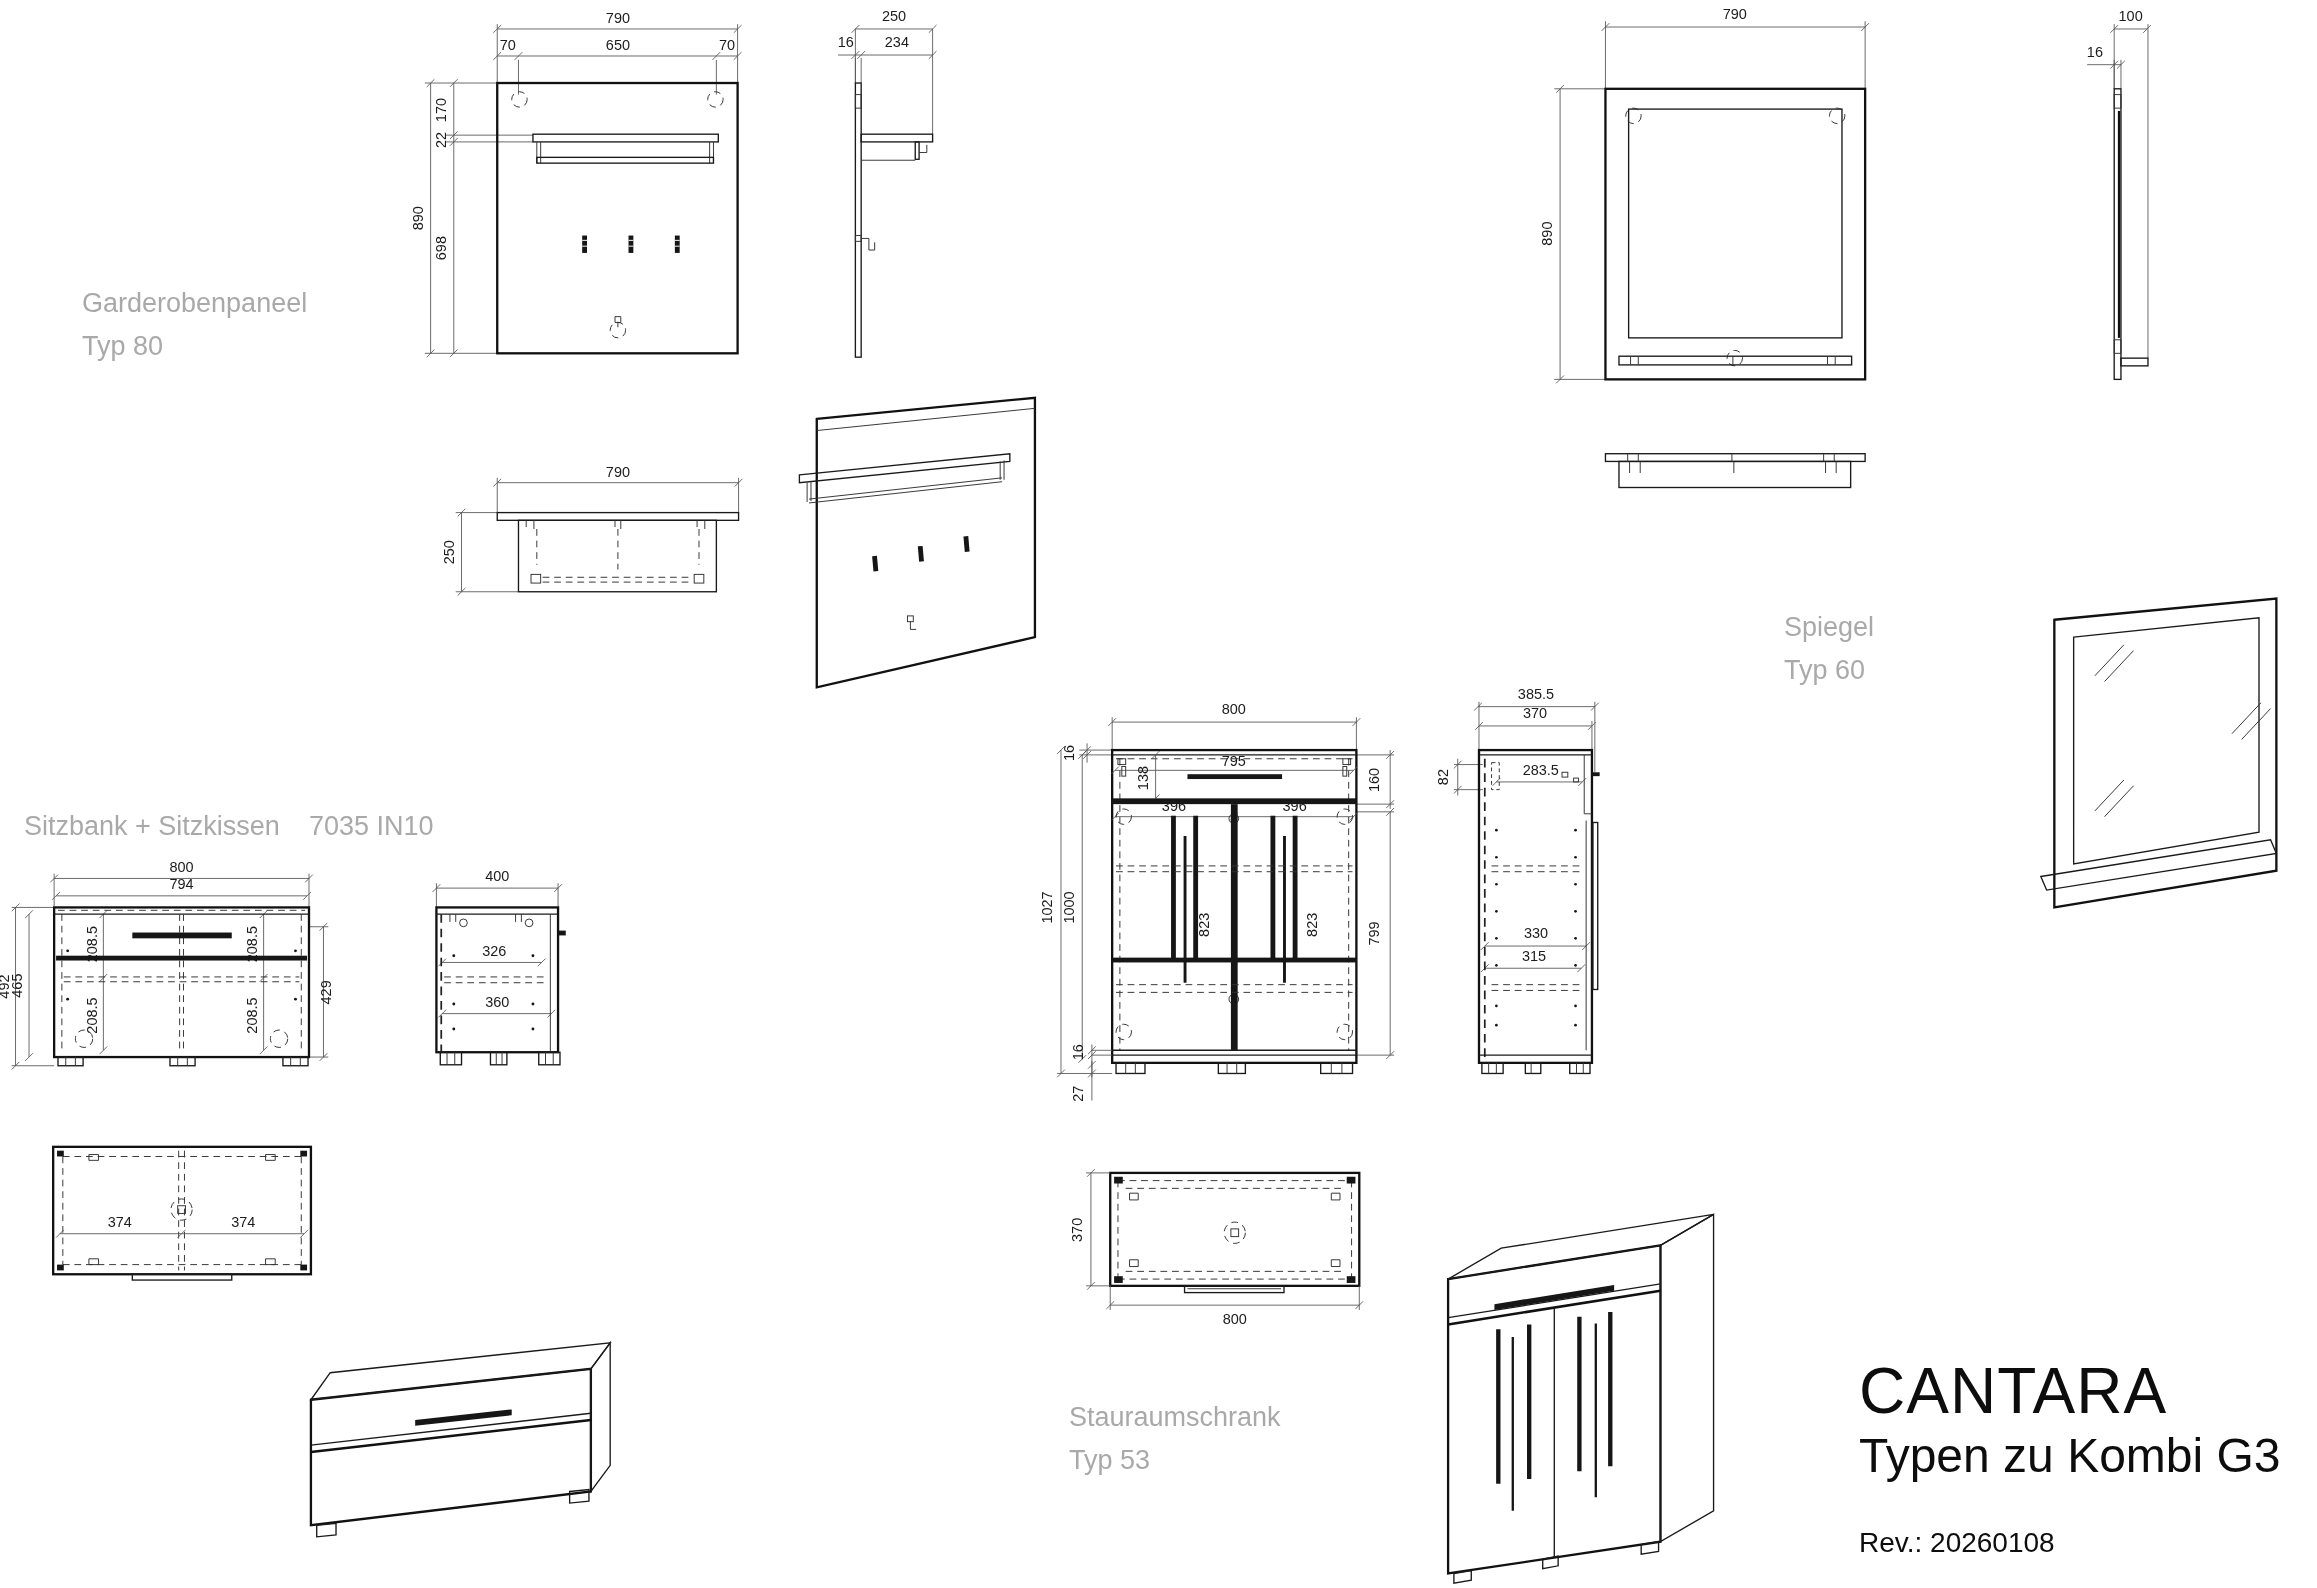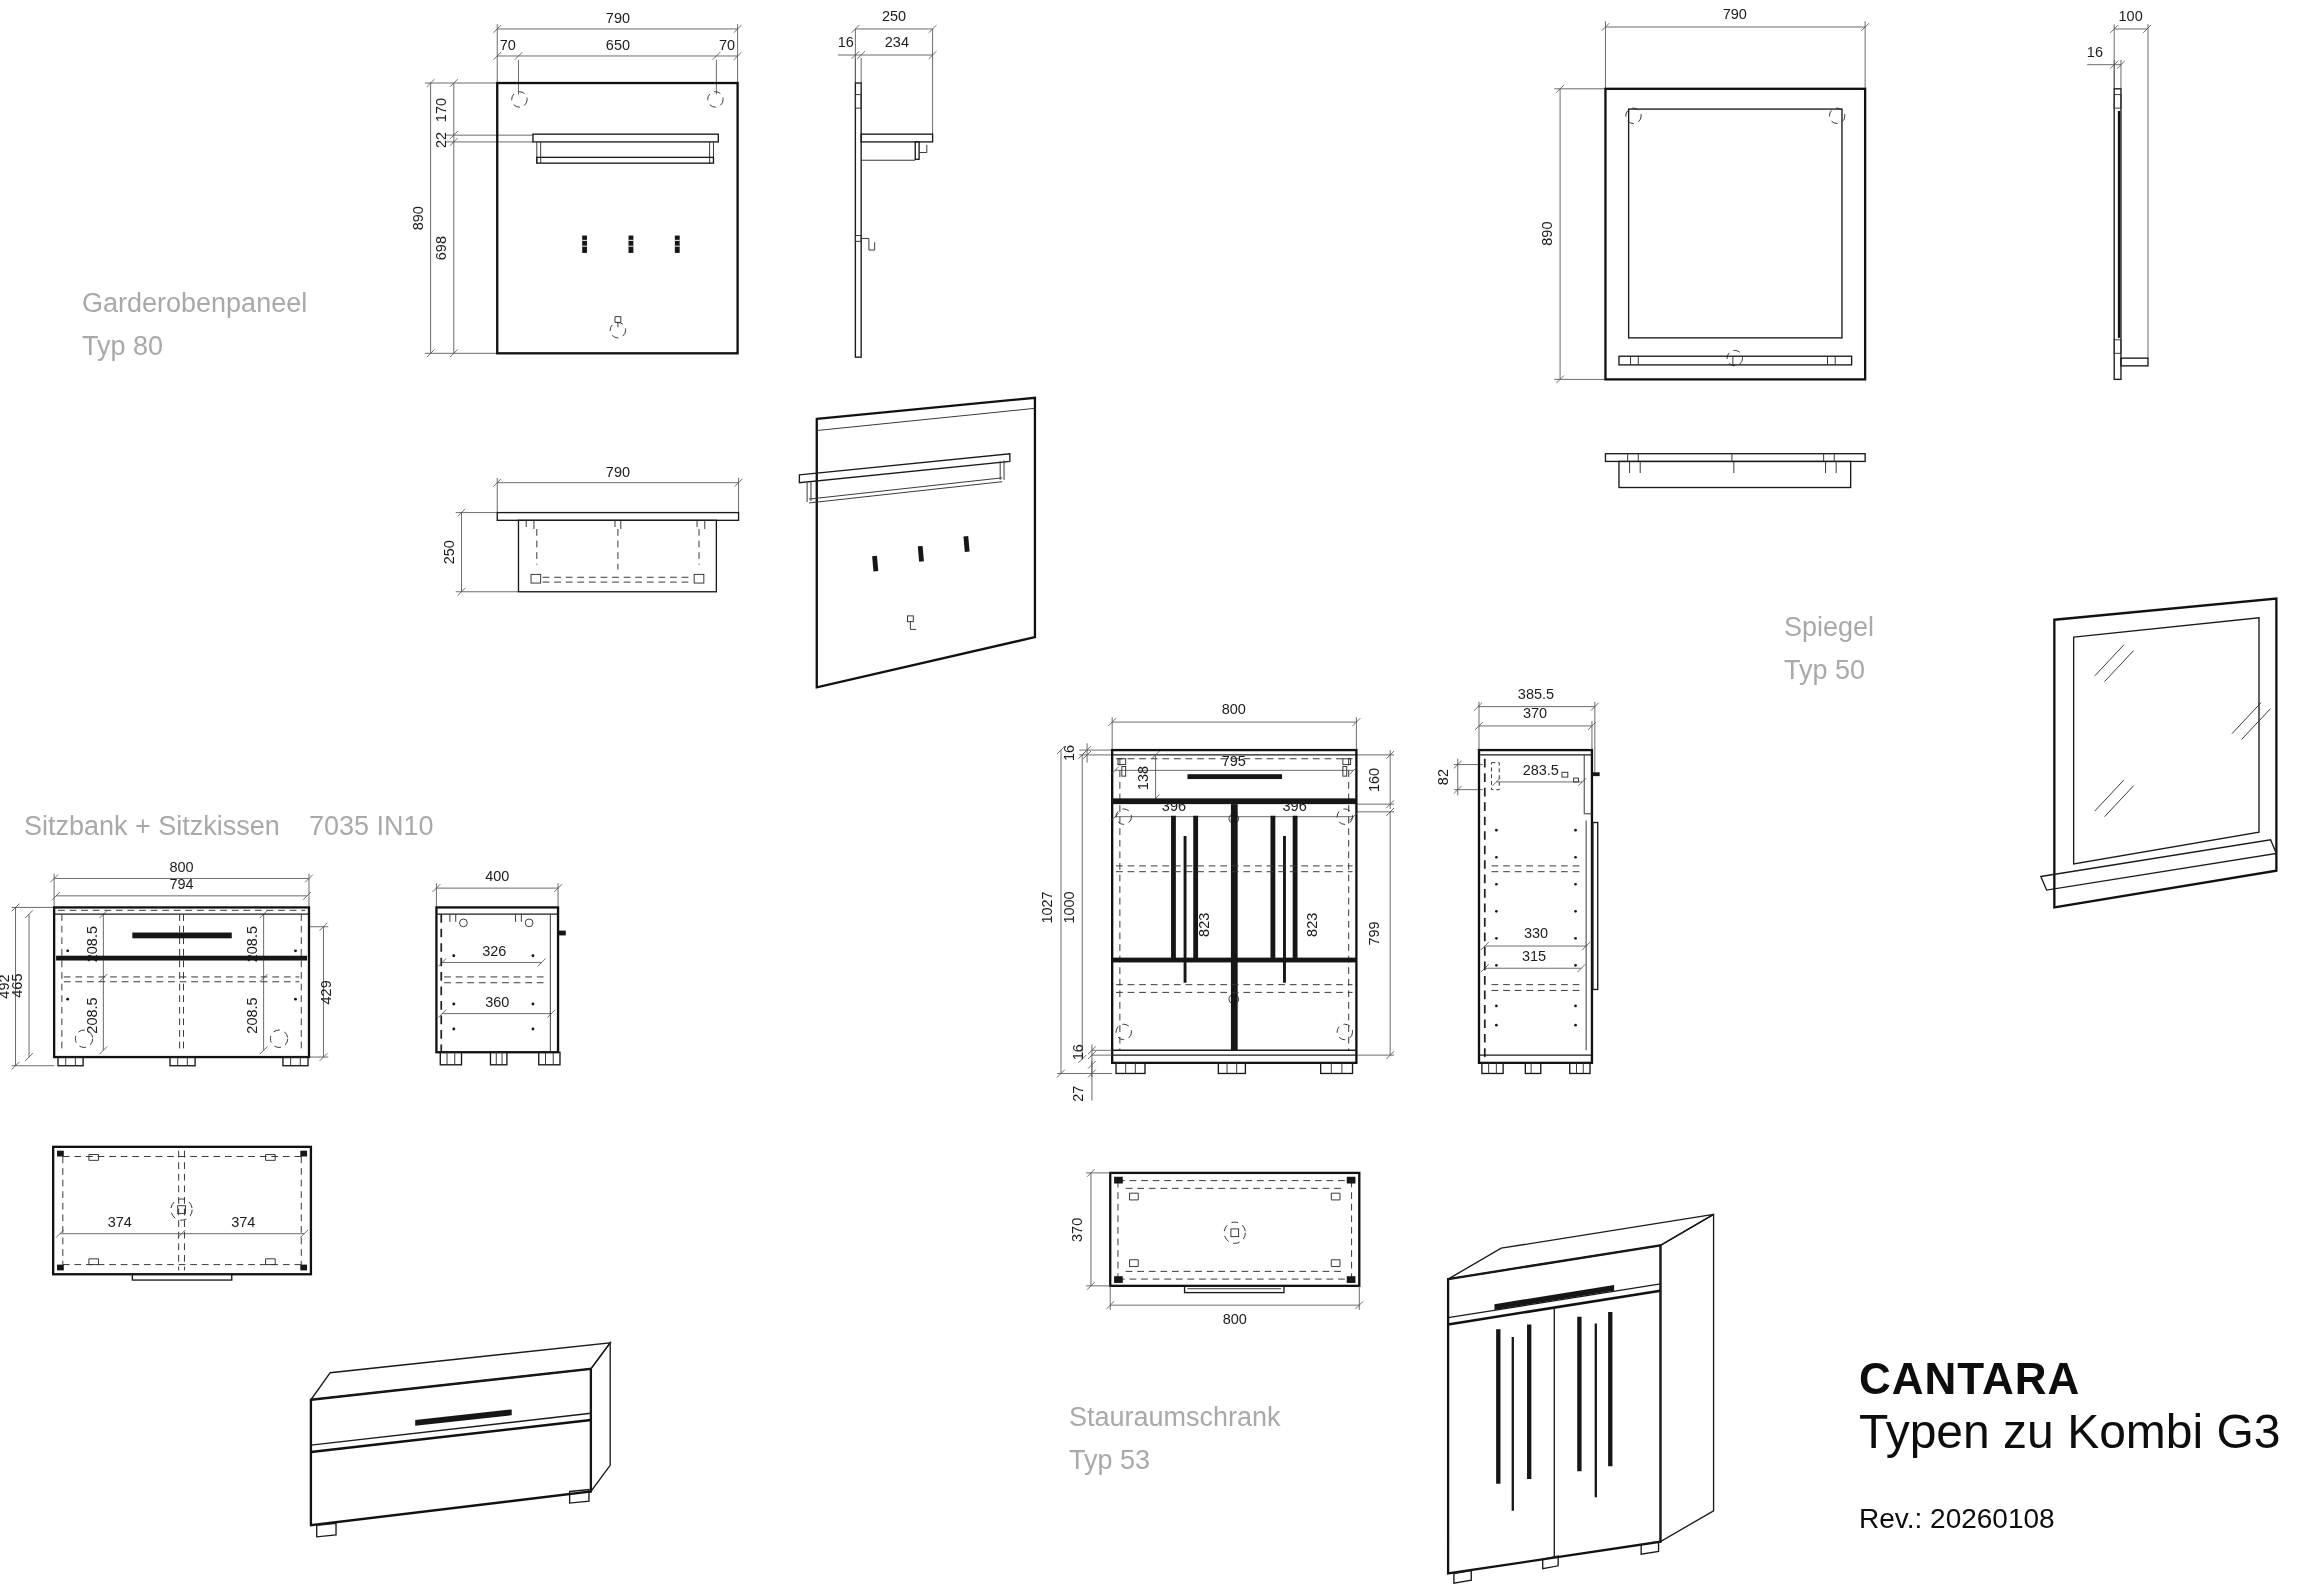--- a/index.html
+++ b/index.html
@@ -12,21 +12,21 @@
   .thin{stroke:#333;stroke-width:1;fill:none}
   .dash{stroke:#333;stroke-width:1;fill:none;stroke-dasharray:7 5}
   .dashs{stroke:#333;stroke-width:1;fill:none;stroke-dasharray:4 3}
   .dashb{stroke:#222;stroke-width:1.8;fill:none;stroke-dasharray:9 6}
   .dim{stroke:#555;stroke-width:0.9;fill:none}
   .fillk{fill:#161616;stroke:none}
   .dt{text-anchor:middle}
   .part-label{position:absolute;color:#a9a9a9;font-size:27px;line-height:43px;white-space:nowrap}
   .code{margin-left:29px}
   .title-block{position:absolute;left:1859px;top:1354px;color:#0d0d0d}
-  .title{font-size:44px;font-weight:bold;letter-spacing:1px}
+  .title{font-size:64px;font-weight:normal;letter-spacing:1px}
   .subtitle{font-size:48px;margin-top:0}
   .rev{font-size:28px;margin-top:44px}
 </style>
 </head>
 <body>
 
 <div class="sheet">
 
 <svg width="2317" height="1588" viewBox="0 0 2400 1645">
 
@@ -380,21 +380,21 @@
   </div>
 
   <div class="part-label" style="left:24px;top:805px">
     <div>
       <span>Sitzbank  + Sitzkissen</span><span class="code">7035 IN10</span>
     </div>
   </div>
 
   <div class="part-label" style="left:1784px;top:606px">
     <div>Spiegel</div>
-    <div>Typ 50</div>
+    <div>Typ 60</div>
   </div>
 
   <div class="part-label" style="left:1069px;top:1396px">
     <div>Stauraumschrank</div>
     <div>Typ 53</div>
   </div>
 
   <div class="title-block">
     <div class="title">CANTARA</div>
     <div class="subtitle">Typen zu Kombi G3</div>

